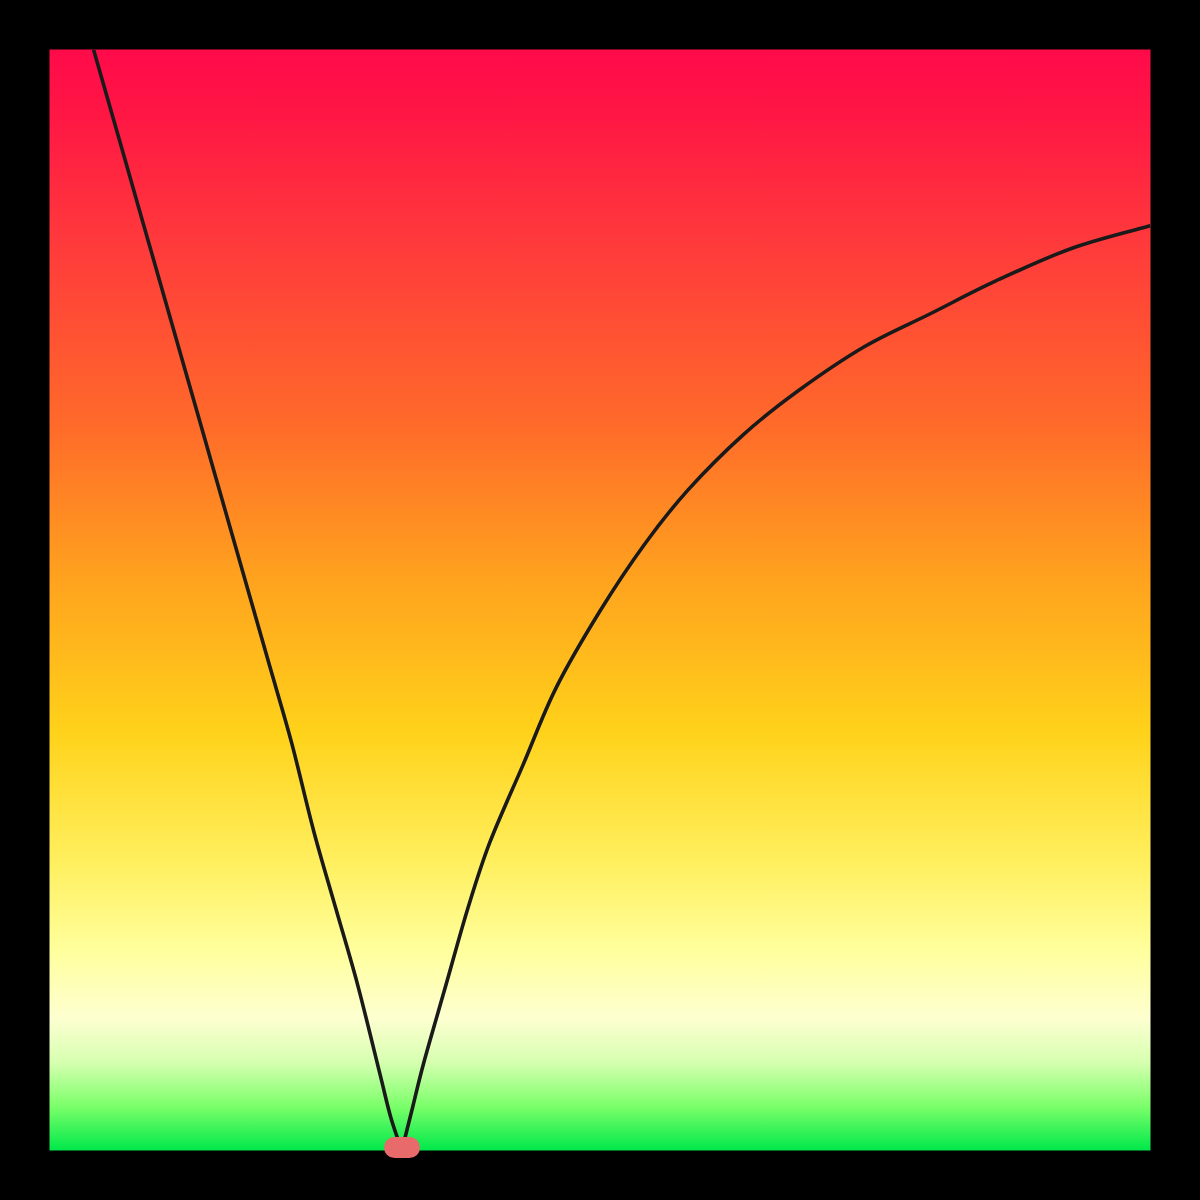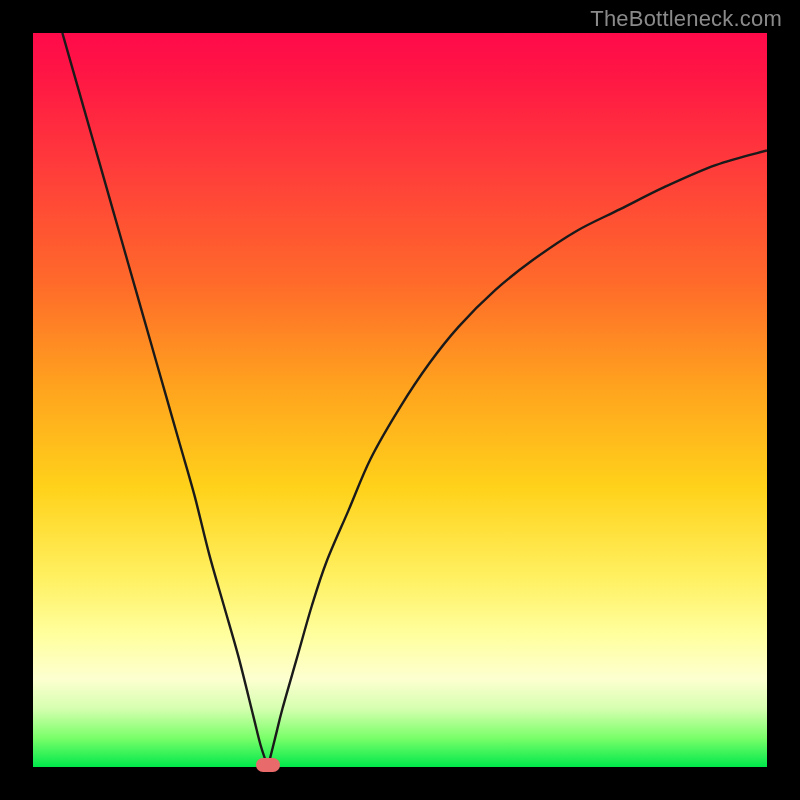--- a/index.html
+++ b/index.html
@@ -71,14 +71,13 @@
 <body>
 
 <div class="frame">
   <div class="plot">
     <svg class="curve" viewBox="0 0 734 734" preserveAspectRatio="none">
       <path id="curve-left" fill="none" stroke="#1a1a1a" stroke-width="2.4" d="M 29.36 0 C 31.81 8.56, 39.15 34.25, 44.04 51.38 C 48.93 68.51, 53.83 85.63, 58.72 102.76 C 63.61 119.89, 68.51 137.01, 73.40 154.14 C 78.29 171.27, 83.19 188.39, 88.08 205.52 C 92.97 222.65, 97.87 239.77, 102.76 256.90 C 107.65 274.03, 112.55 291.15, 117.44 308.28 C 122.33 325.41, 127.23 342.53, 132.12 359.66 C 137.01 376.79, 141.91 393.91, 146.80 411.04 C 151.69 428.17, 156.59 444.07, 161.48 462.42 C 166.37 480.77, 171.27 502.79, 176.16 521.14 C 181.05 539.49, 185.95 555.39, 190.84 572.52 C 195.73 589.65, 200.63 605.55, 205.52 623.90 C 210.41 642.25, 216.53 667.94, 220.20 682.62 C 223.87 697.30, 225.09 703.42, 227.54 711.98 C 229.99 720.54, 233.66 730.33, 234.88 734.00"></path>
       <path id="curve-right" fill="none" stroke="#1a1a1a" stroke-width="2.4" d="M 234.88 734 C 236.10 729.11, 239.77 714.43, 242.22 704.64 C 244.67 694.85, 245.89 688.74, 249.56 675.28 C 253.23 661.82, 259.35 641.03, 264.24 623.90 C 269.13 606.77, 274.03 588.42, 278.92 572.52 C 283.81 556.62, 287.48 544.38, 293.60 528.48 C 299.72 512.58, 308.28 494.23, 315.62 477.10 C 322.96 459.97, 329.08 442.85, 337.64 425.72 C 346.20 408.59, 357.21 390.24, 367.00 374.34 C 376.79 358.44, 386.57 343.76, 396.36 330.30 C 406.15 316.84, 414.71 305.83, 425.72 293.60 C 436.73 281.37, 450.19 267.91, 462.42 256.90 C 474.65 245.89, 485.66 237.33, 499.12 227.54 C 512.58 217.75, 528.48 206.74, 543.16 198.18 C 557.84 189.62, 572.52 183.50, 587.20 176.16 C 601.88 168.82, 615.34 161.48, 631.24 154.14 C 647.14 146.80, 665.49 138.24, 682.62 132.12 C 699.75 126.00, 725.44 119.89, 734.00 117.44"></path>
     </svg>
     <div class="marker" id="minimum-marker" style="left: 222.88px; top: 725px;"></div>
   </div>
-  <div class="watermark">TheBottleneck.com</div>
 </div>
 
 </body></html>

